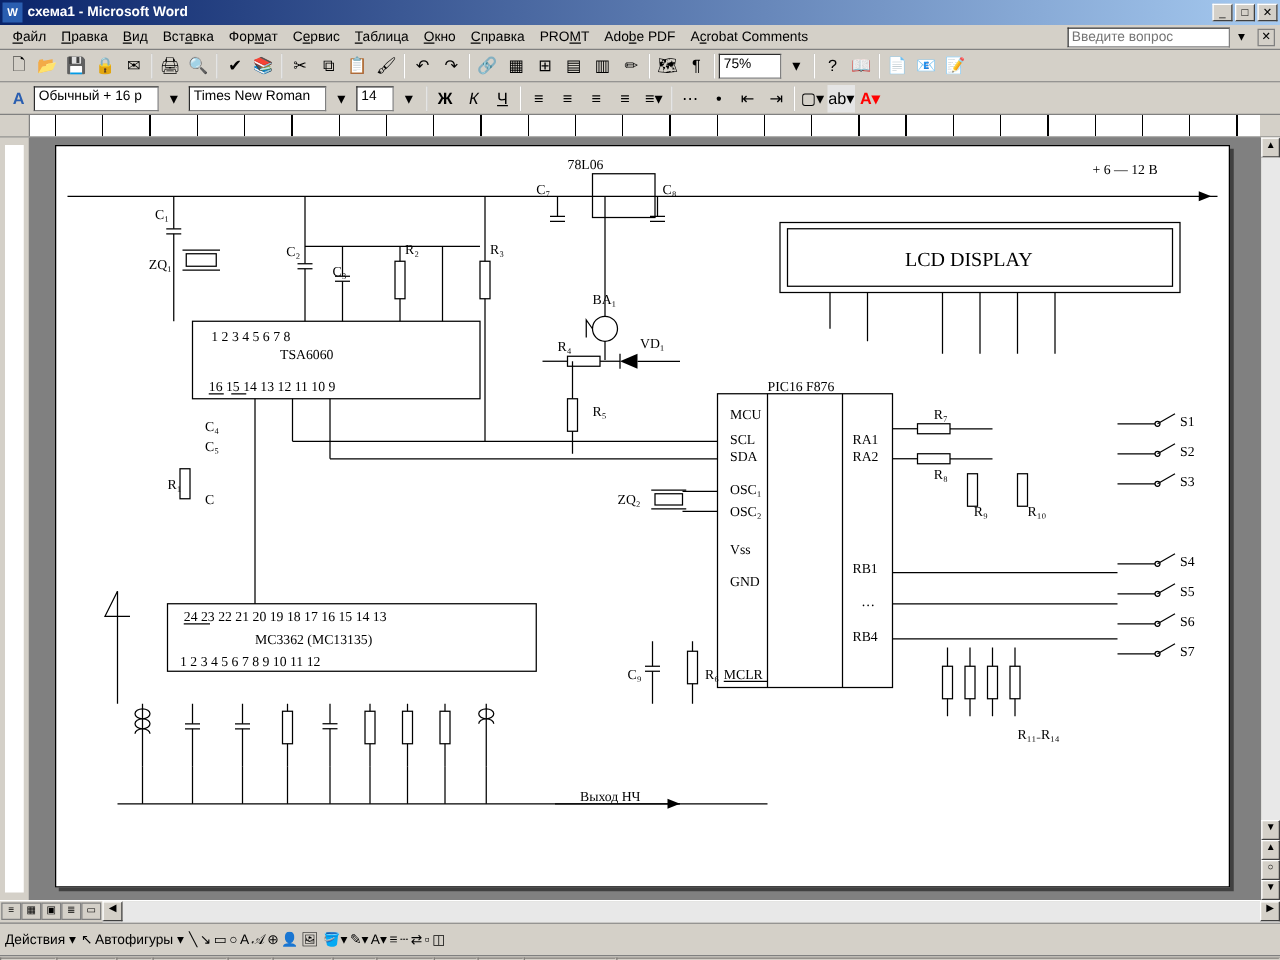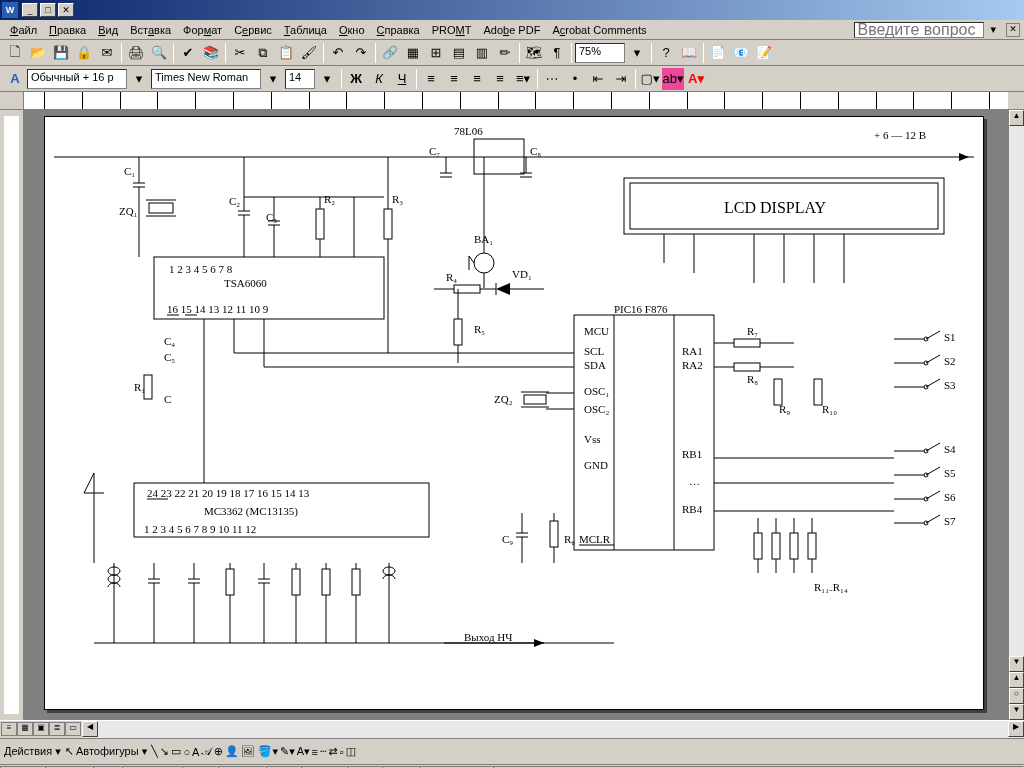--- a/index.html
+++ b/index.html
@@ -7,21 +7,21 @@
 
 .titlebar { background: linear-gradient(to right, #0a246a, #a6caf0); height: 20px; display: flex; align-items: center; color: white; padding: 0 2px; }
 .titlebar .icon { width: 16px; height: 16px; background: #2a5eb0; margin-right: 4px; display: flex; align-items: center; justify-content: center; font-size: 9px; font-weight: bold; }
 .titlebar .title { flex: 1; font-weight: bold; }
 .titlebar .wincontrols { display: flex; gap: 2px; }
 .titlebar .wincontrols button { width: 16px; height: 14px; background: #d4d0c8; border: 1px solid #fff; border-right-color: #404040; border-bottom-color: #404040; font-size: 9px; font-family: Marlett, sans-serif; cursor: pointer; }
 
 .menubar { background: #d4d0c8; height: 20px; display: flex; align-items: center; padding: 0 4px; border-bottom: 1px solid #808080; }
 .menubar .menuitem { padding: 2px 6px; cursor: pointer; }
 .menubar .question { margin-left: auto; }
-.menubar input { width: 130px; height: 16px; border: 1px inset #808080; font-size: 16px; padding: 0 2px; }
+.menubar input { width: 130px; height: 16px; border: 1px inset #808080; font-size: 11px; padding: 0 2px; }
 .menubar .closex { width: 14px; height: 14px; background: #d4d0c8; border: 1px solid #808080; font-size: 9px; margin-left: 4px; text-align: center; cursor: pointer; }
 
 .toolbar { background: #d4d0c8; height: 26px; display: flex; align-items: center; padding: 2px 4px; border-bottom: 1px solid #808080; gap: 1px; }
 .toolbar .tbtn { width: 22px; height: 22px; display: flex; align-items: center; justify-content: center; cursor: pointer; border: 1px solid transparent; font-size: 13px; }
 .toolbar .sep { width: 1px; height: 20px; background: #808080; margin: 0 2px; border-right: 1px solid #fff; }
 .toolbar select, .toolbar .combo { height: 20px; font-size: 11px; border: 1px inset #808080; background: white; }
 .toolbar .combo { padding: 1px 14px 1px 3px; position: relative; white-space: nowrap; overflow: hidden; }
 
 .ruler-area { background: #d4d0c8; height: 18px; border-bottom: 1px solid #808080; display: flex; }
 .ruler-area .corner { width: 24px; background: #d4d0c8; border-right: 1px solid #808080; }
@@ -59,20 +59,21 @@
 .schematic line, .schematic rect, .schematic circle, .schematic path, .schematic polyline { stroke: #000; fill: none; stroke-width: 1; }
 .schematic .filled { fill: #000; }
 
 u.ak { text-decoration: underline; }
 </style>
 </head>
 <body>
 
 <div class="titlebar">
   <div class="icon">W</div>
+  <div class="title">схема1 - Microsoft Word</div>
   <div class="wincontrols">
     <button>_</button>
     <button>□</button>
     <button>✕</button>
   </div>
 </div>
 
 <div class="menubar">
   <span class="menuitem"><u class="ak">Ф</u>айл</span>
   <span class="menuitem"><u class="ak">П</u>равка</span>
@@ -153,21 +154,21 @@
   <div class="tbtn">≡</div>
   <div class="tbtn">≡</div>
   <div class="tbtn">≡▾</div>
   <div class="sep"></div>
   <div class="tbtn">⋯</div>
   <div class="tbtn">•</div>
   <div class="tbtn">⇤</div>
   <div class="tbtn">⇥</div>
   <div class="sep"></div>
   <div class="tbtn">▢▾</div>
-  <div class="tbtn" style="background:#ec4899">ab▾</div>
+  <div class="tbtn" style="background:#e5e5e5">ab▾</div>
   <div class="tbtn" style="color:red;font-weight:bold">A▾</div>
 </div>
 
 <div class="ruler-area">
   <div class="corner"></div>
   <div class="ruler">
       <div class="marks"></div>
     </div>
   <div class="scrollbit"></div>
 </div>

